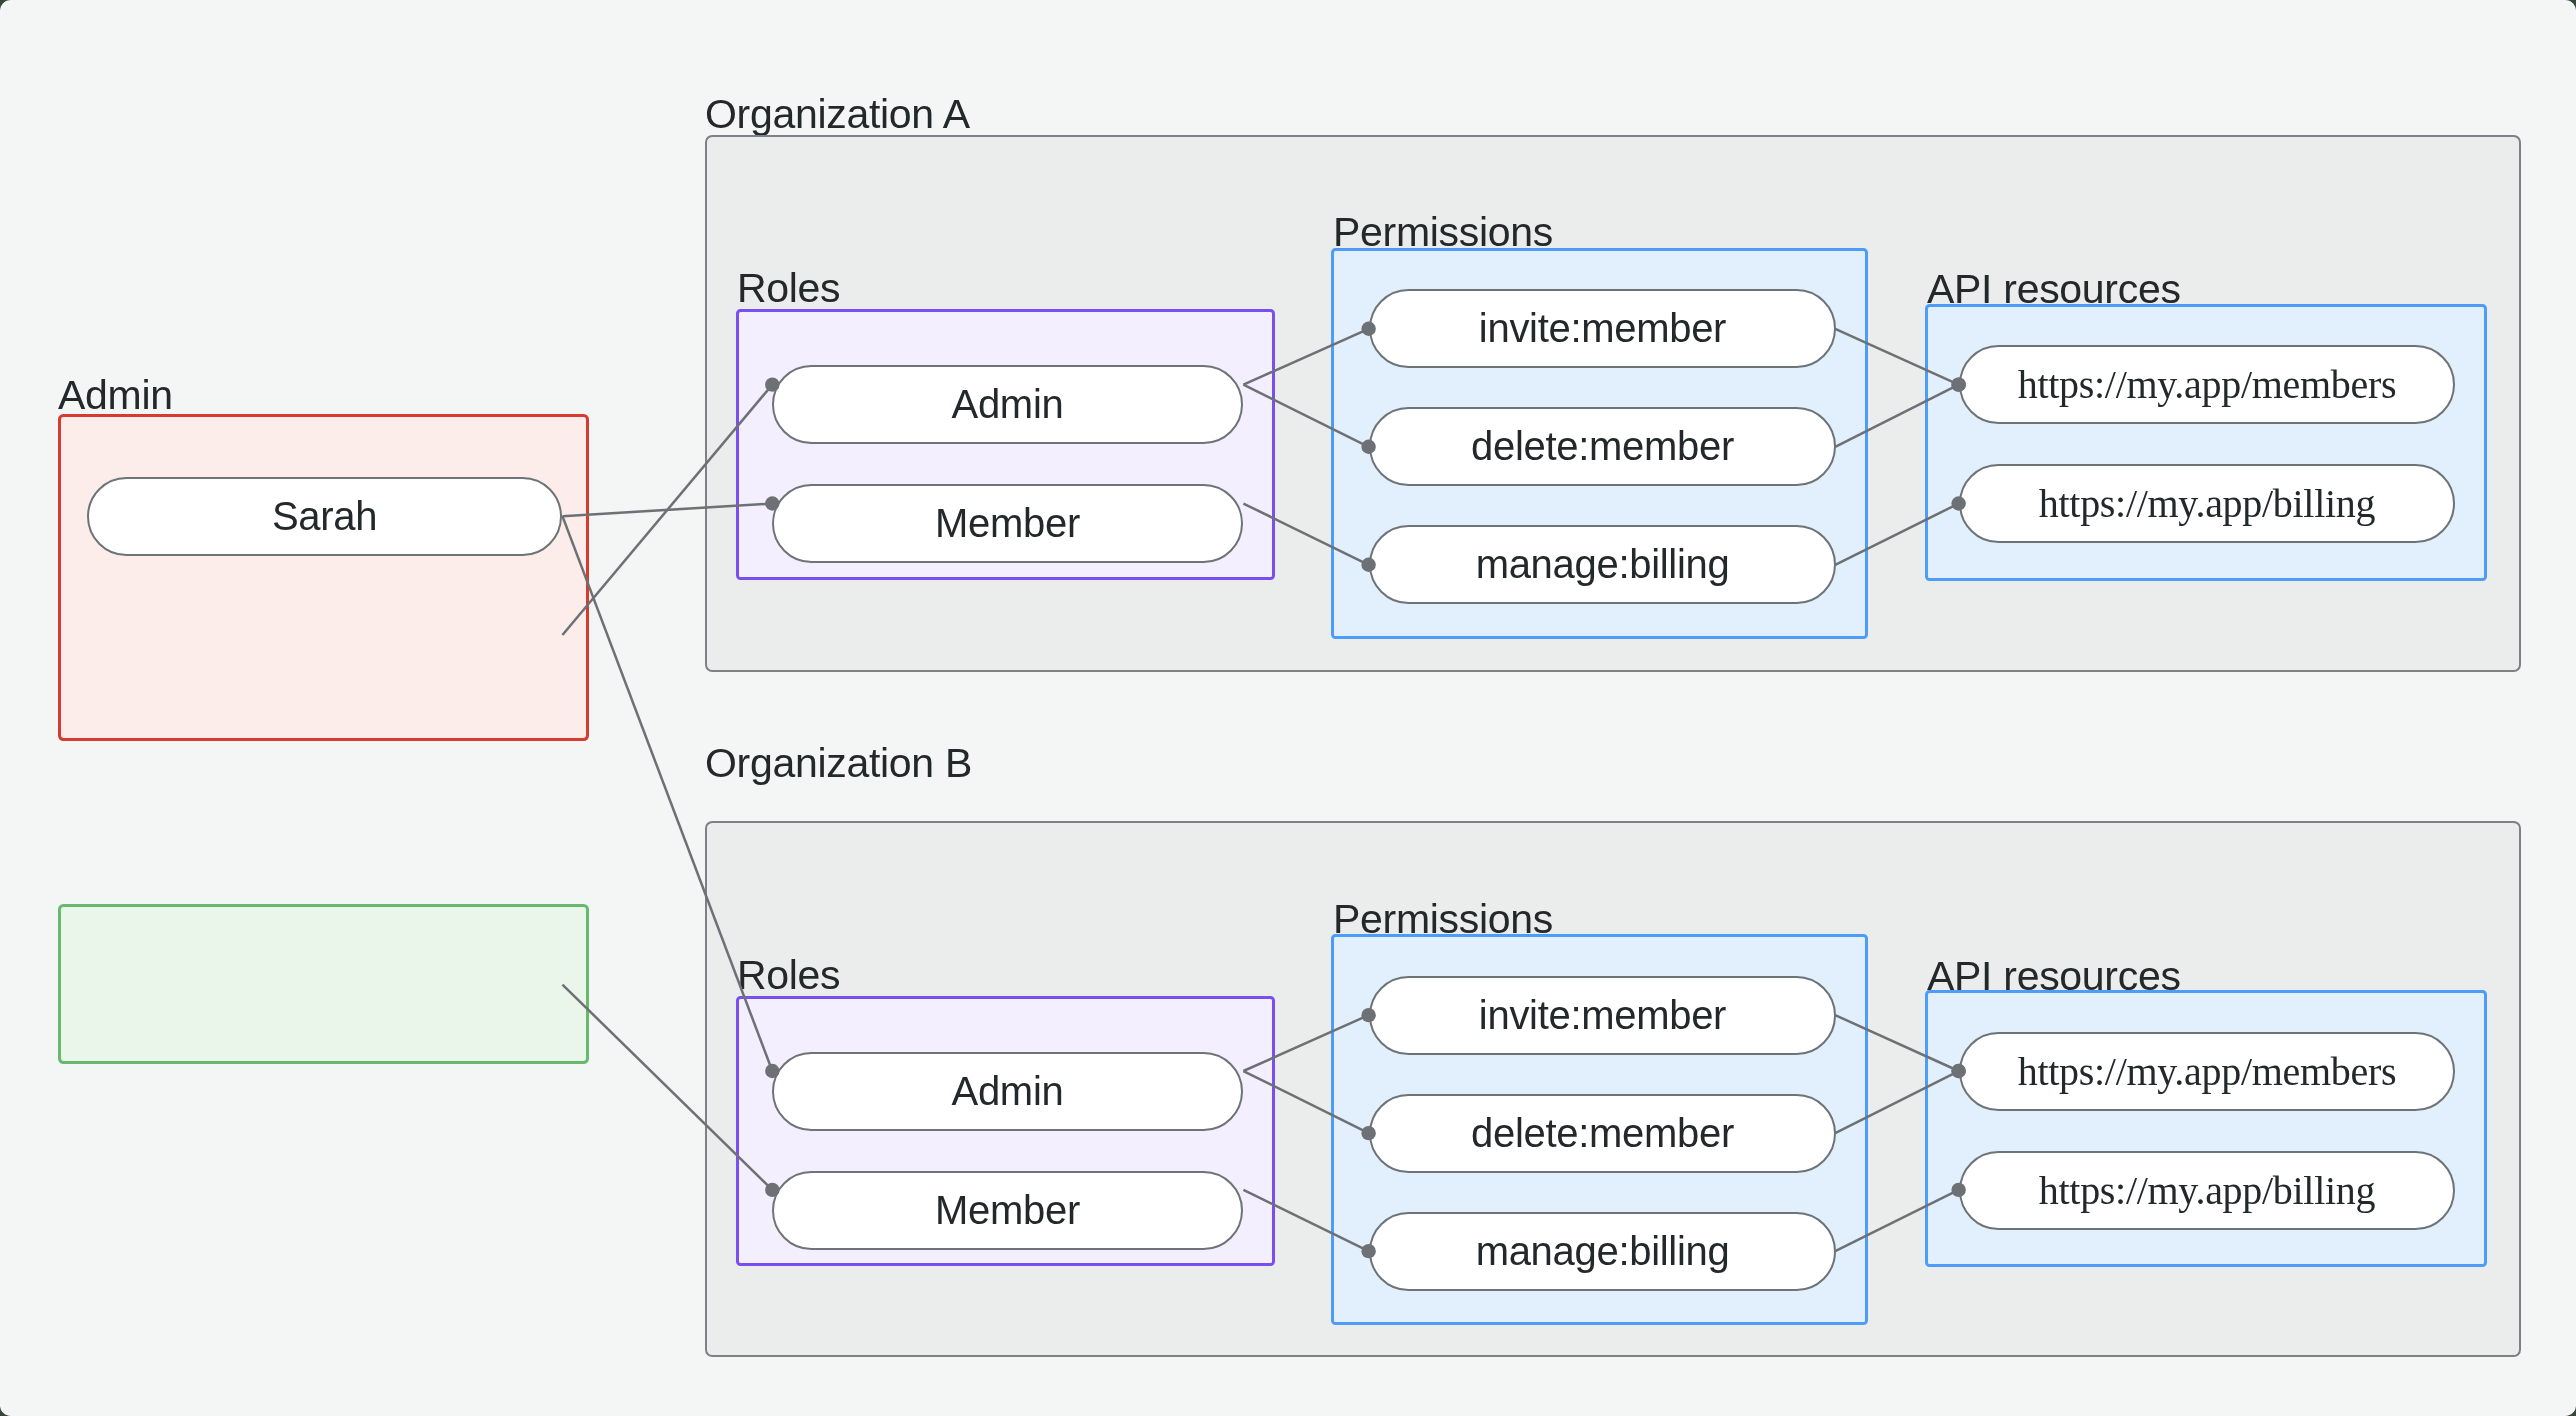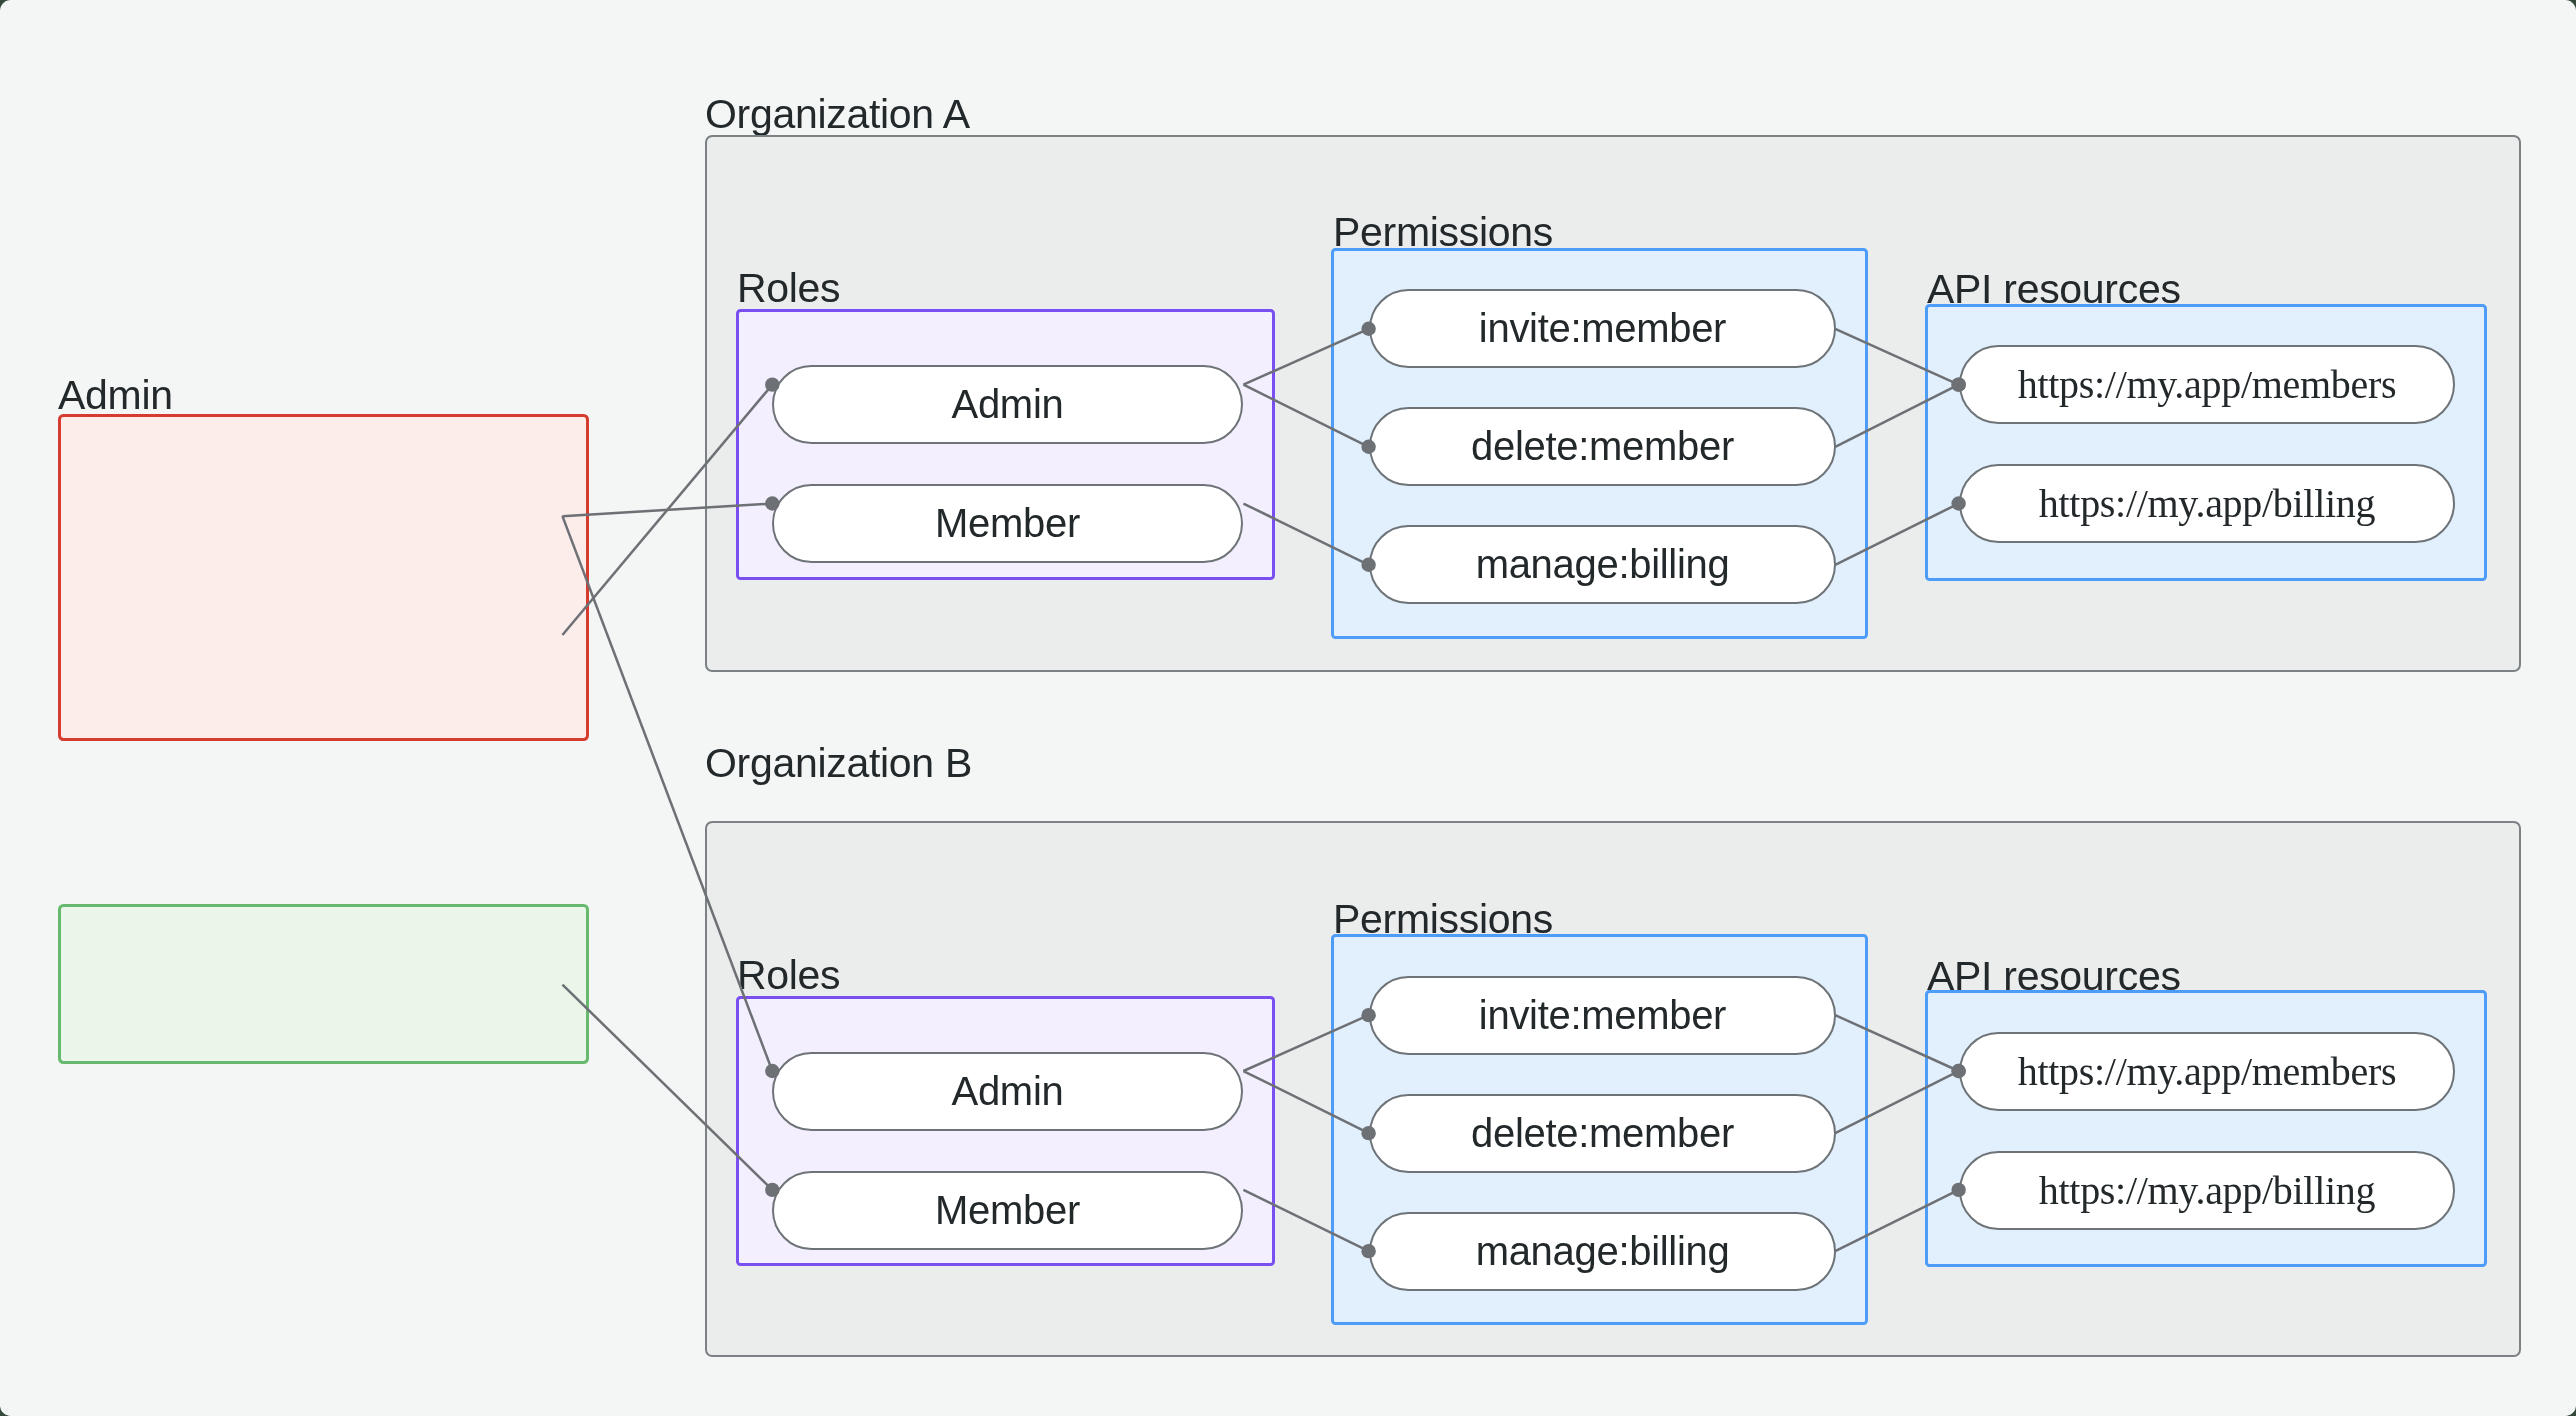--- a/index.html
+++ b/index.html
@@ -67,20 +67,23 @@
   svg.edge-layer line   { stroke: #6d7175; stroke-width: 2.8; }
   svg.edge-layer circle { fill: #6d7175; }
 </style>
 </head>
 <body>
 
 <div class="canvas">
 
   <div class="group-title" style="left:58px; top:340px;">Admin</div>
   <div class="frame red" style="left:58px; top:414px; width:531px; height:327px;"></div>
+  <div class="pill users" style="top:477px;">
+    <span>Sarah</span>
+  </div>
 
   <div class="frame green" style="left:58px; top:904px; width:531px; height:160px;"></div>
 
   <div class="group-title" style="left:705px; top:59px;">Organization A</div>
   <div class="frame org" style="left:705px; top:135px; width:1816px; height:537px;"></div>
 
   <div class="group-title" style="left:737px; top:233px;">Roles</div>
   <div class="frame purple" style="left:736px; top:309px; width:539px; height:271px;"></div>
   <div class="pill roles" style="top:345px;">
     <span>Admin</span>

